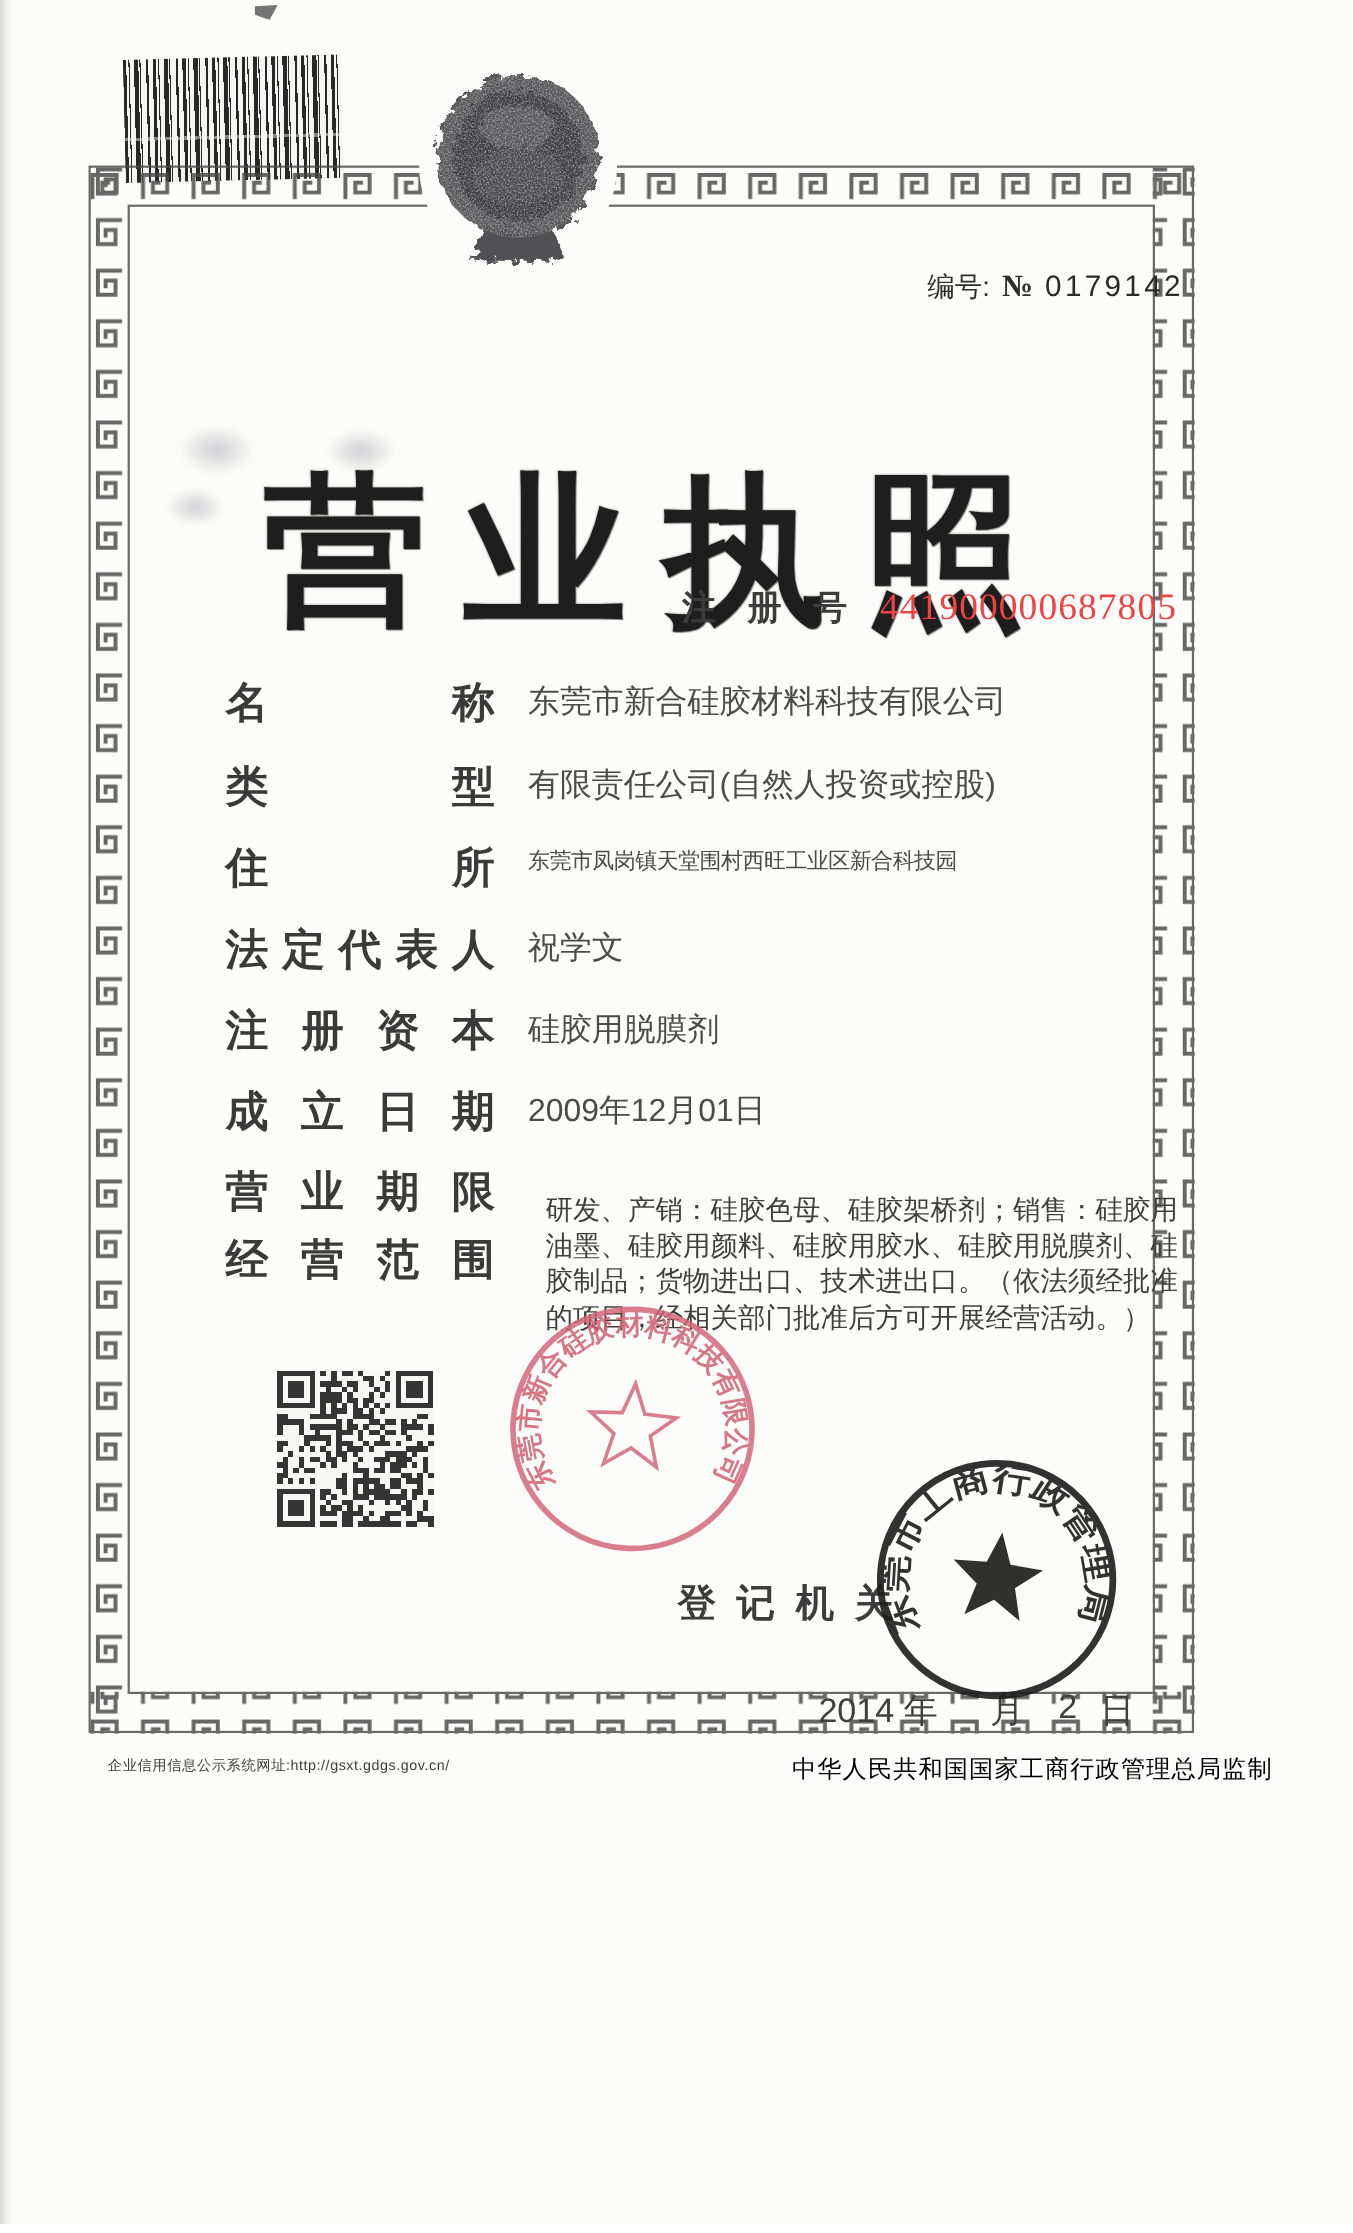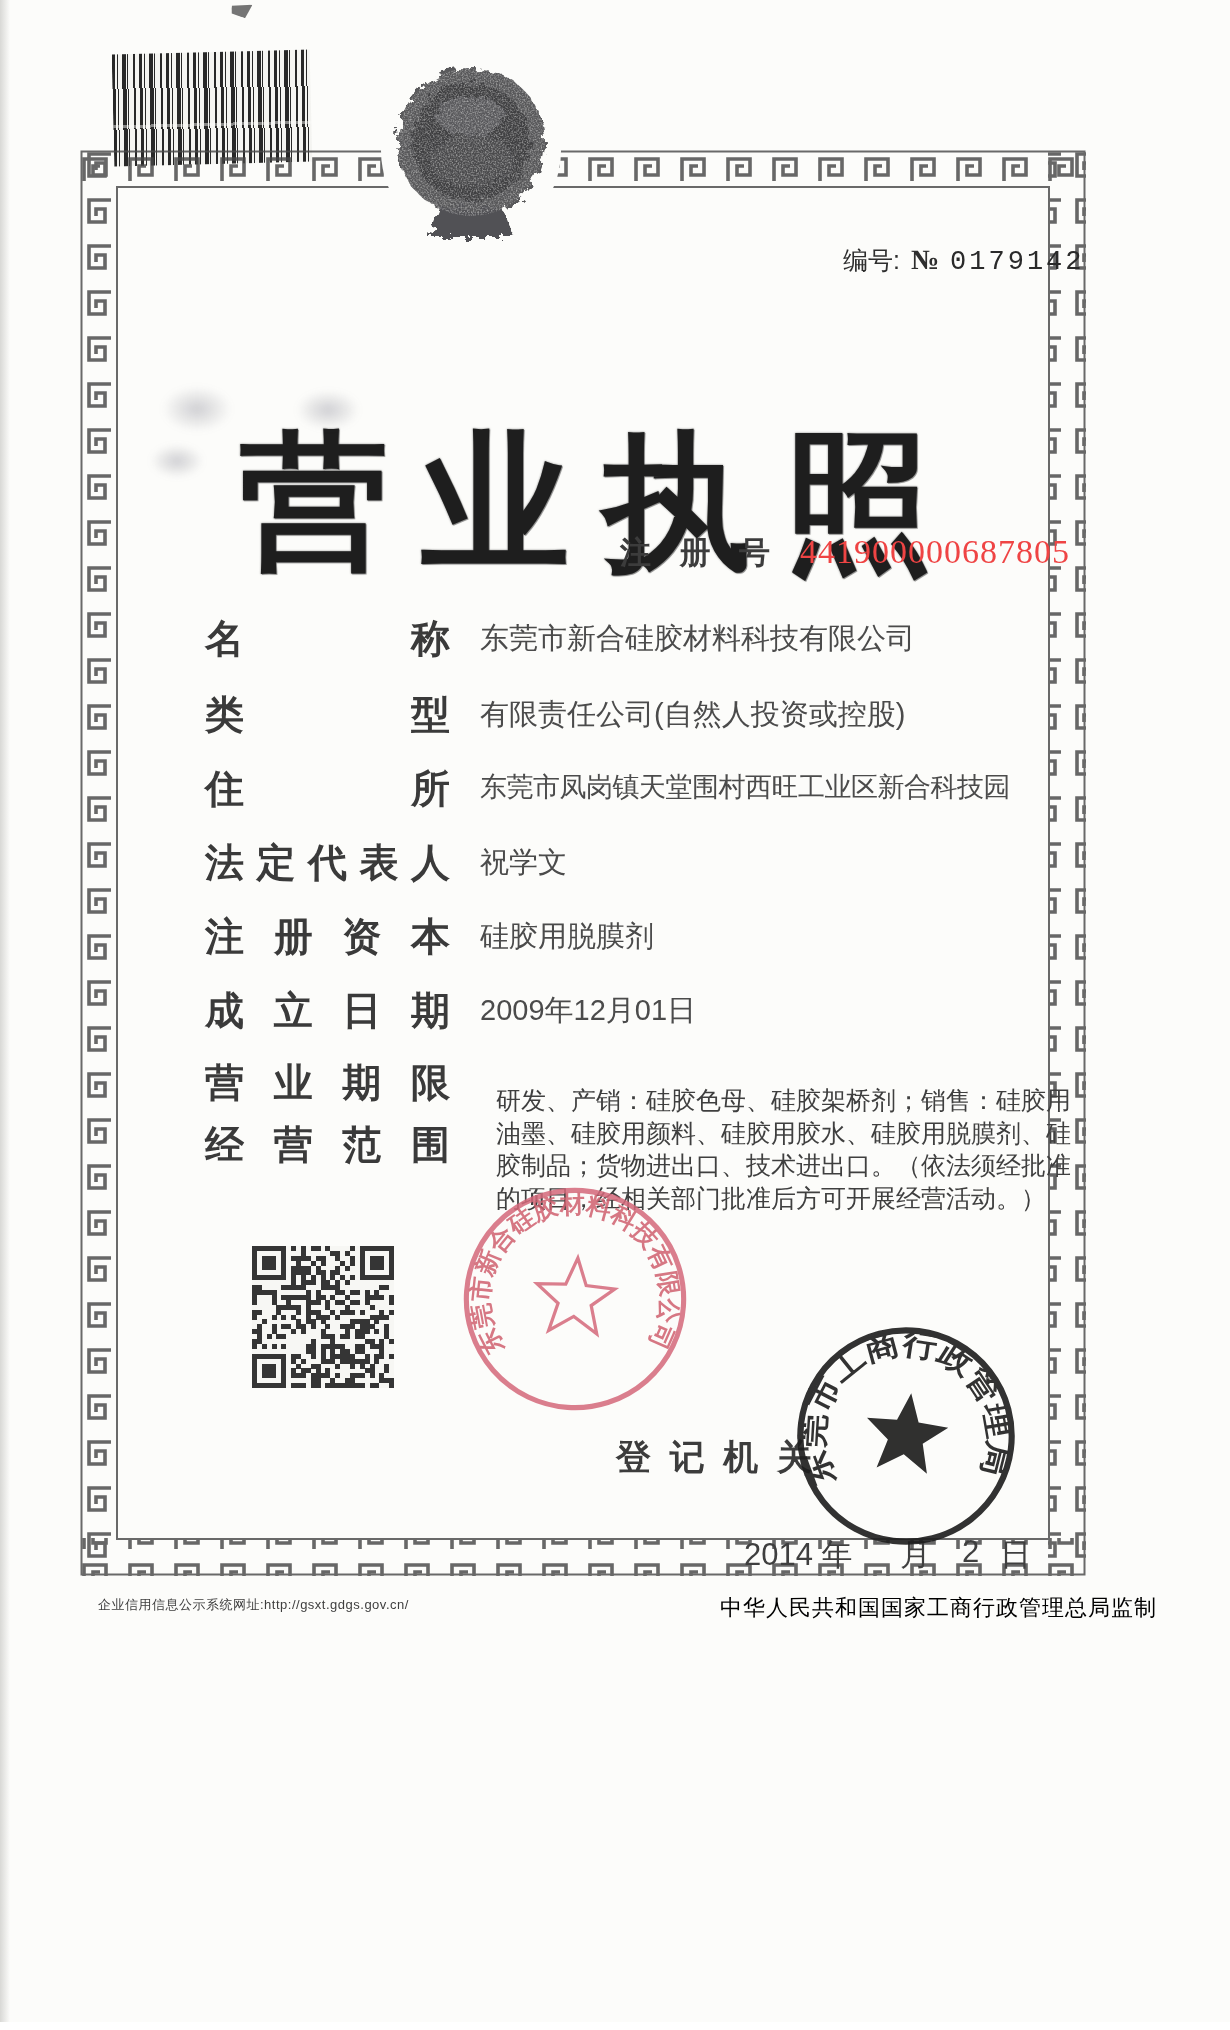--- a/index.html
+++ b/index.html
@@ -14,37 +14,37 @@
       repeating-linear-gradient(0deg, rgba(250,250,248,0) 0 38px, rgba(250,250,248,.45) 38px 41px, rgba(250,250,248,0) 41px 76px),
       repeating-linear-gradient(90deg,#171717 0 3px,#f4f4f1 3px 5px,#171717 5px 6px,#f4f4f1 6px 10px,#171717 10px 14px,#f4f4f1 14px 15px,#171717 15px 16px,#f4f4f1 16px 21px,#171717 21px 23px,#f4f4f1 23px 27px);
     opacity:.92;}
   svg{position:absolute;overflow:visible;}
   .emblem{left:381px;top:58px;width:180px;height:182px;}
   .frame{left:80px;top:150px;width:1006px;height:1426px;opacity:.82;}
   
   .serial{position:absolute;left:843px;top:244px;display:flex;align-items:baseline;gap:11px;
     color:#2e2e2e;font-size:25px;}
   .serial .numero{font-family:"Liberation Serif",serif;font-weight:bold;font-size:28px;}
-  .serial .digits{font-family:Liberation Mono, monospace;font-size:27px;letter-spacing:3px;color:#2a2a2a;}
+  .serial .digits{font-family:Liberation Sans, sans-serif;font-size:27px;letter-spacing:3px;color:#2a2a2a;}
   
   .title{position:absolute;left:240px;top:322px;width:692px;display:flex;justify-content:space-between;
     font-size:148px;font-weight:900;color:#1e1e1e;line-height:1.1;
     text-shadow:0 0 2px rgba(25,25,25,.65), 1px 1px 0 rgba(40,40,40,.4);}
   
   .regno{position:absolute;left:620px;top:532px;display:flex;align-items:baseline;}
   .regno-label{width:150px;display:flex;justify-content:space-between;font-size:31px;color:#3c3c3c;font-weight:600;}
   .regno-value{margin-left:30px;font-family:"Liberation Serif",serif;font-size:34px;color:#ef4444;letter-spacing:1px;}
   
   .row{position:absolute;left:205px;width:880px;}
   .flabel{width:245px;display:flex;justify-content:space-between;font-size:39px;color:#3a3a3a;font-weight:600;}
   .fvalue{position:absolute;left:275px;top:9px;width:600px;font-size:29px;color:#4b4b4b;line-height:1.22;}
   .row-name{top:612px;} .row-type{top:688px;} .row-address{top:762px;}
   .row-legal{top:836px;} .row-capital{top:910px;} .row-established{top:984px;}
   .row-term{top:1056px;} .row-scope{top:1082px;}
-  .row-address .fvalue{font-size:27px;letter-spacing:-.5px;width:620px;}
+  .row-address .fvalue{font-size:20px;letter-spacing:-.5px;width:620px;}
   .row-scope .flabel{margin-top:36px;}
   .row-scope .fvalue{top:2px;font-size:25px;line-height:1.3;color:#3f3f3f;font-weight:500;width:575px;margin-left:16px;}
   
   .qr{left:252px;top:1246px;width:142px;height:142px;opacity:.88;}
   
   .seal-red{left:452px;top:1176px;width:246px;height:246px;opacity:.85;transform:rotate(4deg);}
   .seal-black{left:788px;top:1318px;width:236px;height:236px;opacity:.9;transform:rotate(7deg);}
   
   .registrar{position:absolute;left:616px;top:1434px;width:196px;display:flex;justify-content:space-between;
     font-size:35px;color:#3c3c3c;font-weight:600;}

